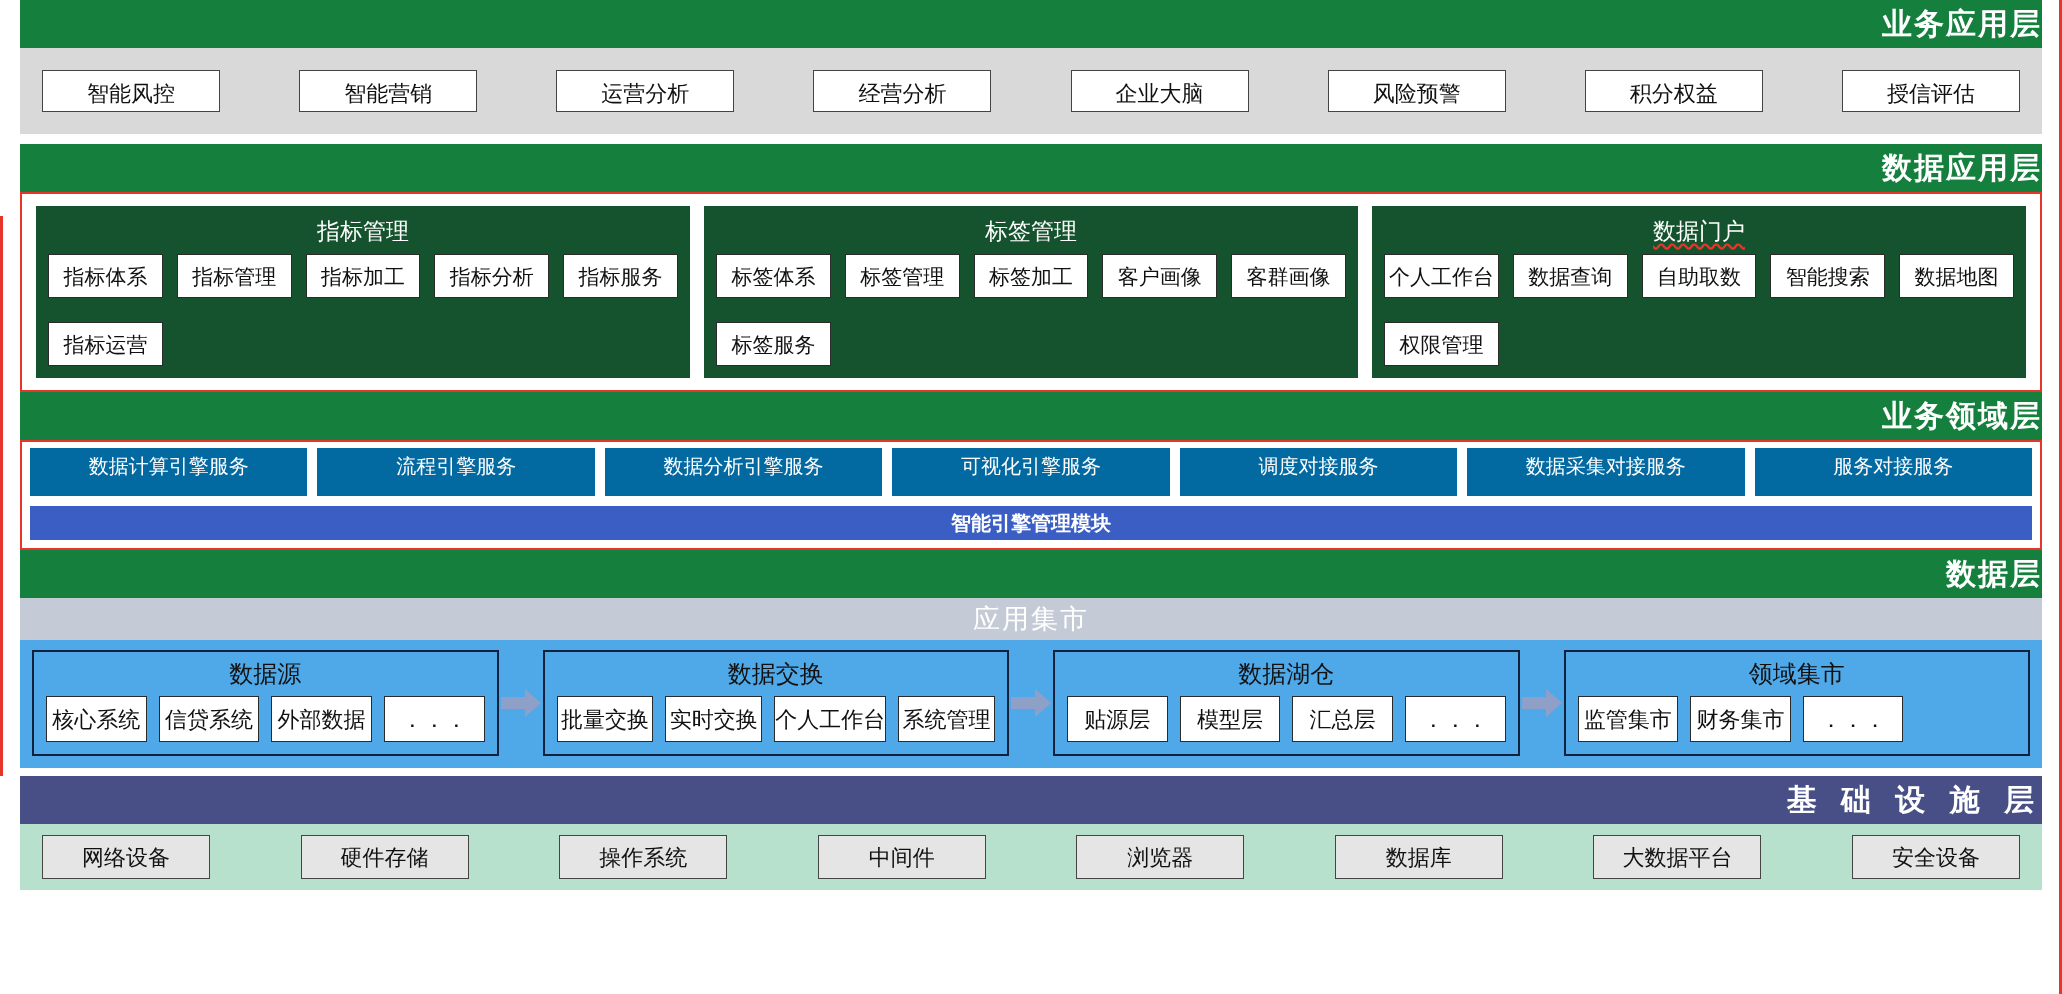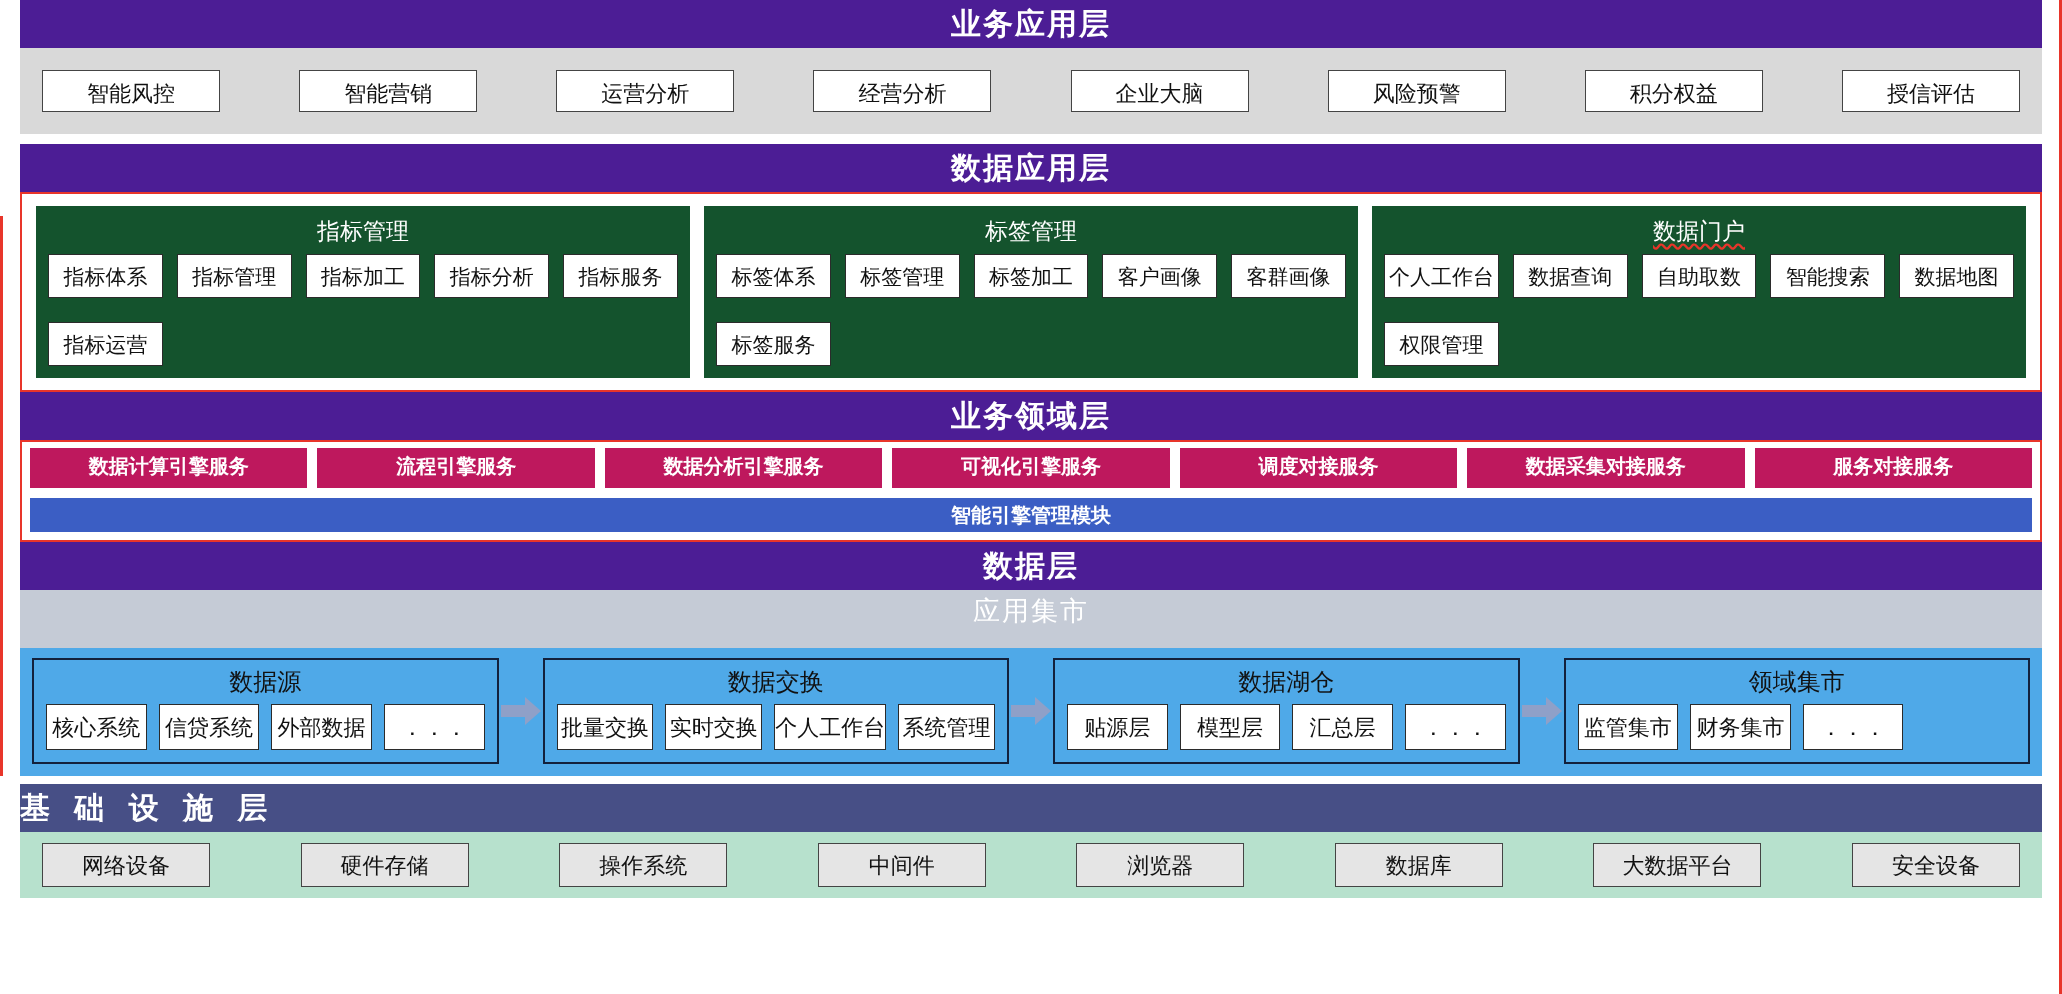--- a/index.html
+++ b/index.html
@@ -16,25 +16,25 @@
   .page {
     position: relative;
     width: 2062px;
     height: 994px;
     box-sizing: border-box;
     padding: 0 0 0 0;
   }
 
   
   .band-title {
-    background: #4c1d95;
+    background: #15803d;
     color: #ffffff;
     font-size: 30px;
     font-weight: bold;
-    text-align: center;
+    text-align: right;
     letter-spacing: 2px;
     line-height: 48px;
     height: 48px;
     margin: 0 20px;
   }
 
   
   .biz-app-body {
     background: #d9d9d9;
     margin: 0 20px;
@@ -114,26 +114,26 @@
     box-sizing: border-box;
     background: #ffffff;
     padding: 6px 8px 8px 8px;
   }
   .domain-row {
     display: flex;
     justify-content: space-between;
     gap: 10px;
   }
   .blue-chip {
-    background: #be185d;
+    background: #0369a1;
     color: #ffffff;
     font-size: 20px;
-    font-weight: bold;
-    text-align: center;
-    height: 40px;
+    font-weight: normal;
+    text-align: center;
+    height: 48px;
     line-height: 36px;
     flex: 1;
     box-sizing: border-box;
     padding: 0 6px;
     white-space: nowrap;
   }
   .engine-bar {
     margin-top: 10px;
     background: #3b5ec4;
     color: #ffffff;
@@ -149,21 +149,21 @@
     margin: 0 20px;
     background: #4fa9e8;
     box-sizing: border-box;
     padding: 0 0 12px 0;
   }
   .market-bar {
     background: #c5cbd6;
     color: #ffffff;
     font-size: 27px;
     text-align: center;
-    height: 58px;
+    height: 42px;
     line-height: 42px;
     letter-spacing: 2px;
   }
   .pipeline {
     display: flex;
     align-items: center;
     padding: 10px 12px 0 12px;
     box-sizing: border-box;
   }
   .pipe-group {
@@ -204,21 +204,21 @@
     flex: 0 0 44px;
   }
   .arrow svg { display:block; }
 
   
   .infra-title {
     background: #474f86;
     color: #ffffff;
     font-size: 30px;
     font-weight: bold;
-    text-align: left;
+    text-align: right;
     letter-spacing: 8px;
     line-height: 48px;
     height: 48px;
     margin: 0 20px;
   }
   .infra-body {
     background: #b7e1cd;
     margin: 0 20px;
     height: 66px;
     display: flex;

